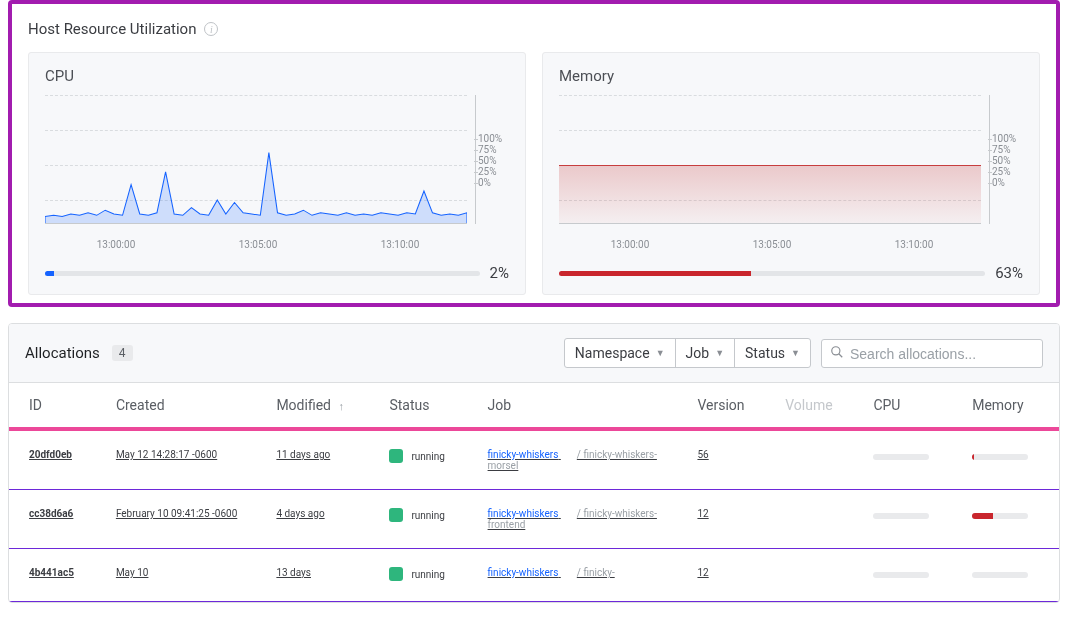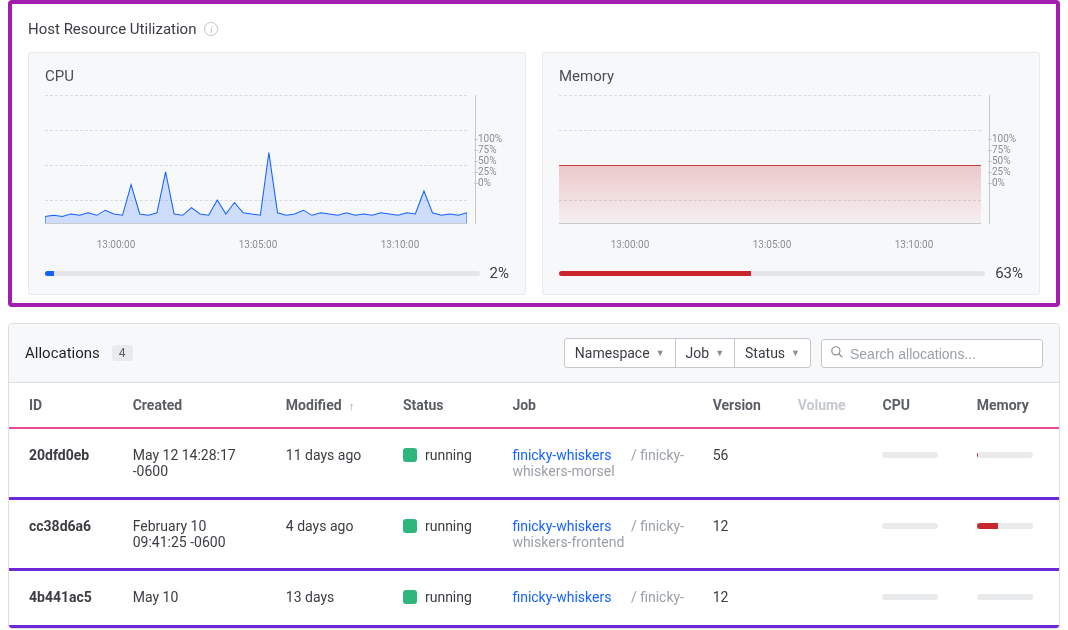--- a/index.html
+++ b/index.html
@@ -129,33 +129,33 @@
     padding: 5px 8px; background:#fff; width: 222px;
   }
   .search-box input {
     border: none; outline: none; font-size: 14px; flex:1; color:#333; background:transparent;
   }
   .search-box input::placeholder { color: #9aa0a6; }
   .search-box .sicon { color:#8a8e94; }
 
   table.alloc-table { width: 100%; border-collapse: collapse; }
   table.alloc-table th {
-    text-align: left; font-weight: 700; color: #5a5e64;
+    text-align: left; font-weight: 400; color: #5a5e64;
     font-size: 14px; padding: 14px 12px;
-    border-bottom: 2px solid #ec4899;
+    border-bottom: 4px solid #ec4899;
     background: #fff;
   }
   table.alloc-table th:first-child,
   table.alloc-table td:first-child { padding-left: 20px; }
   table.alloc-table th .sort-arrow { font-size: 11px; color:#9aa0a6; margin-left:4px; }
   table.alloc-table th.disabled { color: #c5c8cc; }
   table.alloc-table td {
     padding: 18px 12px; vertical-align: top;
-    border-bottom: 3px solid #6d28d9;
-    font-size: 14px; color:#3b3d42;
+    border-bottom: 1px solid #6d28d9;
+    font-size: 10px; color:#3b3d42;text-decoration:underline;
   }
   .id-cell { font-weight: 700; color:#111; }
   .status-pill { display: inline-flex; align-items: center; gap:8px; }
   .status-dot {
     width: 14px; height: 14px; border-radius: 3px;
     background: #2eb67d;
   }
   .job-link { color: #1563ff; text-decoration: none; }
   .job-sub { color: #9aa0a6; margin-left: 16px; }
   .mini-bar {

